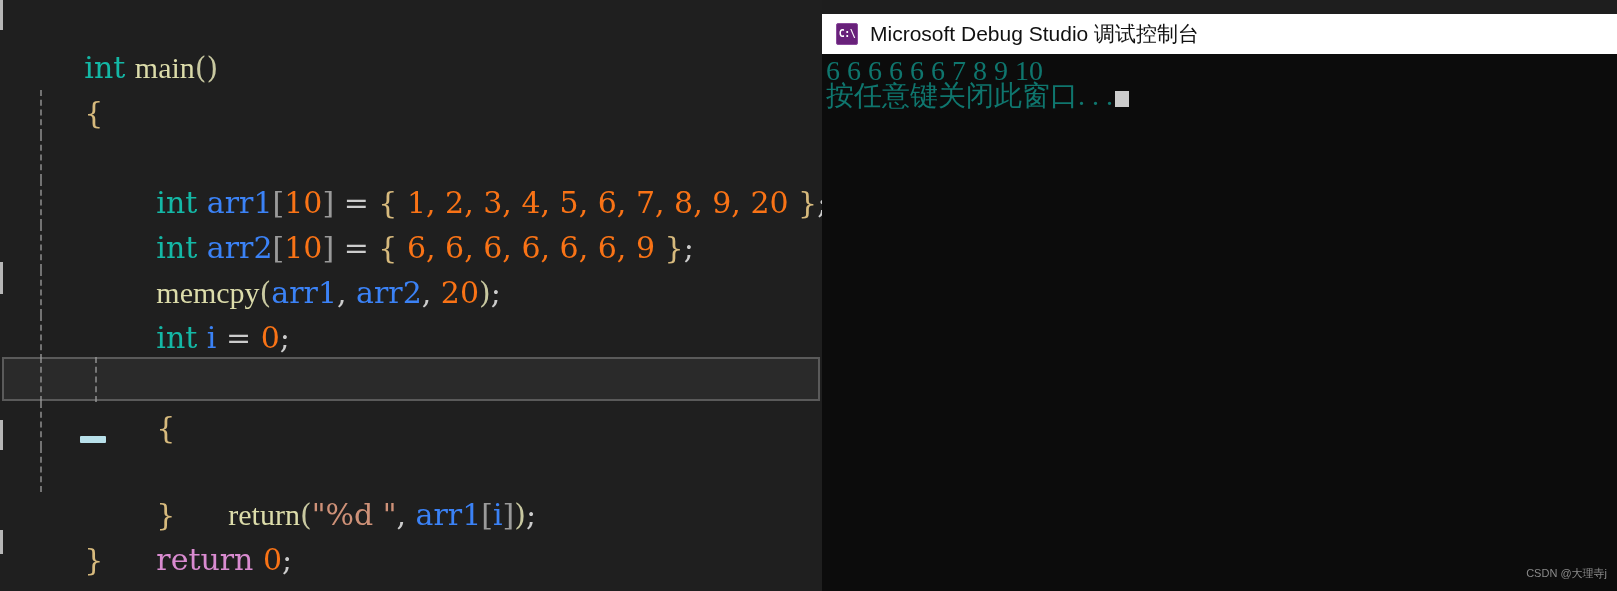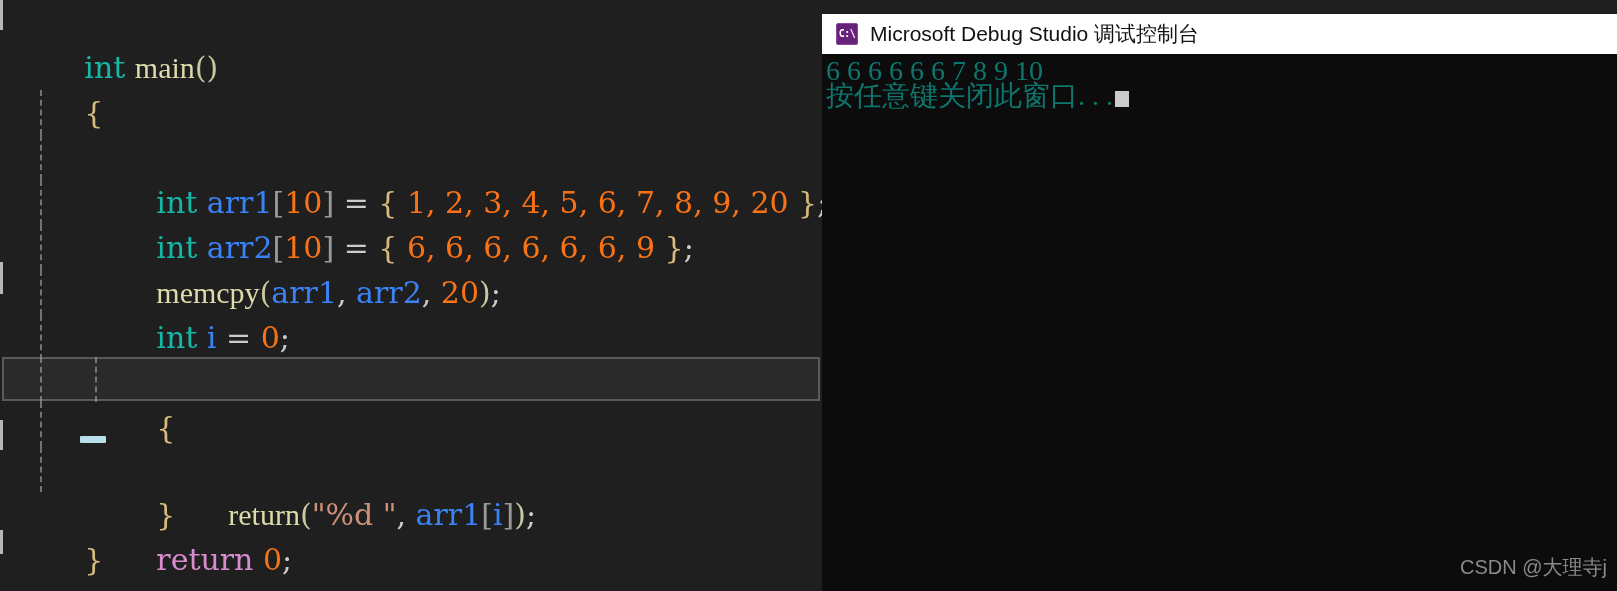--- a/index.html
+++ b/index.html
@@ -72,21 +72,21 @@
   }
   .console-line{
     font-family:Liberation Serif, serif;font-size:28px;line-height:25px;
     color:#0f766e;white-space:pre;letter-spacing:0px;
   }
   .cursor-block{
     display:inline-block;width:14px;height:16px;background:#cccccc;
     vertical-align:-2px;margin-left:2px;
   }
   .watermark{
-    position:absolute;right:10px;bottom:10px;color:#8a8a8a;font-size:20px;
+    position:absolute;right:10px;bottom:10px;color:#8a8a8a;font-size:11px;
     font-family:"Liberation Sans",sans-serif;white-space:nowrap;
   }
 </style>
 </head>
 <body>
 
 <div id="root">
 
   <div class="editor">
 

